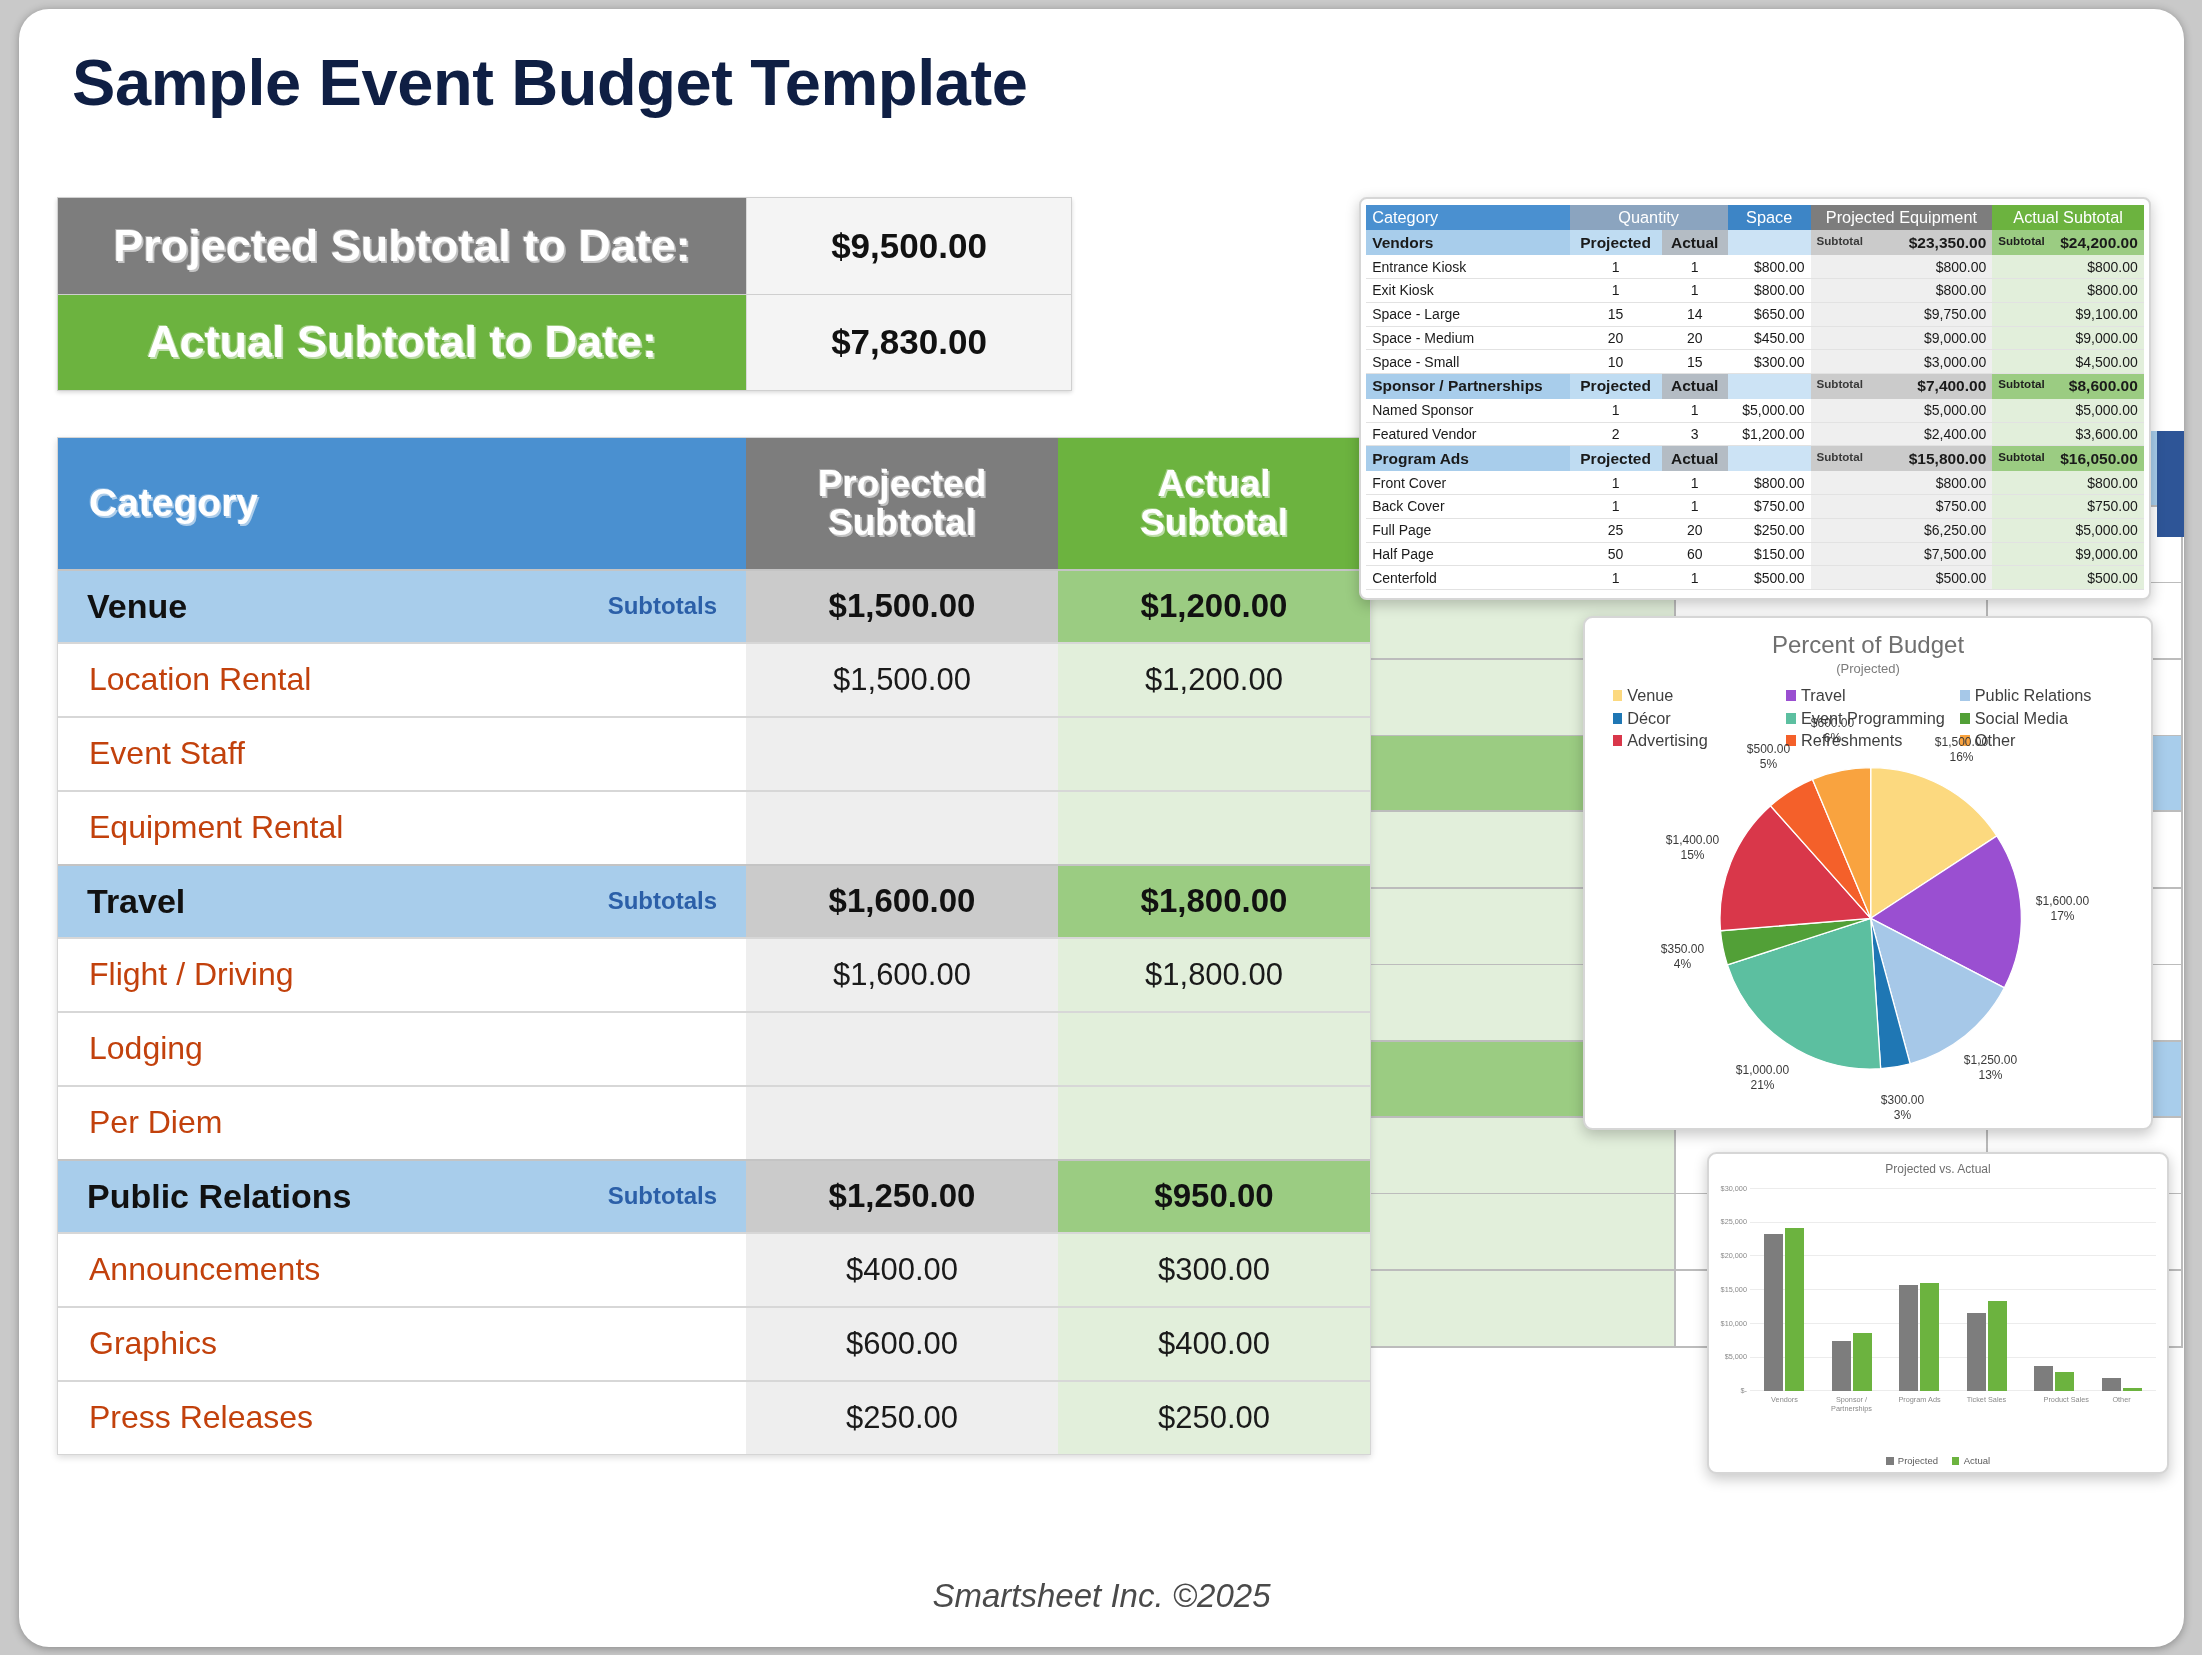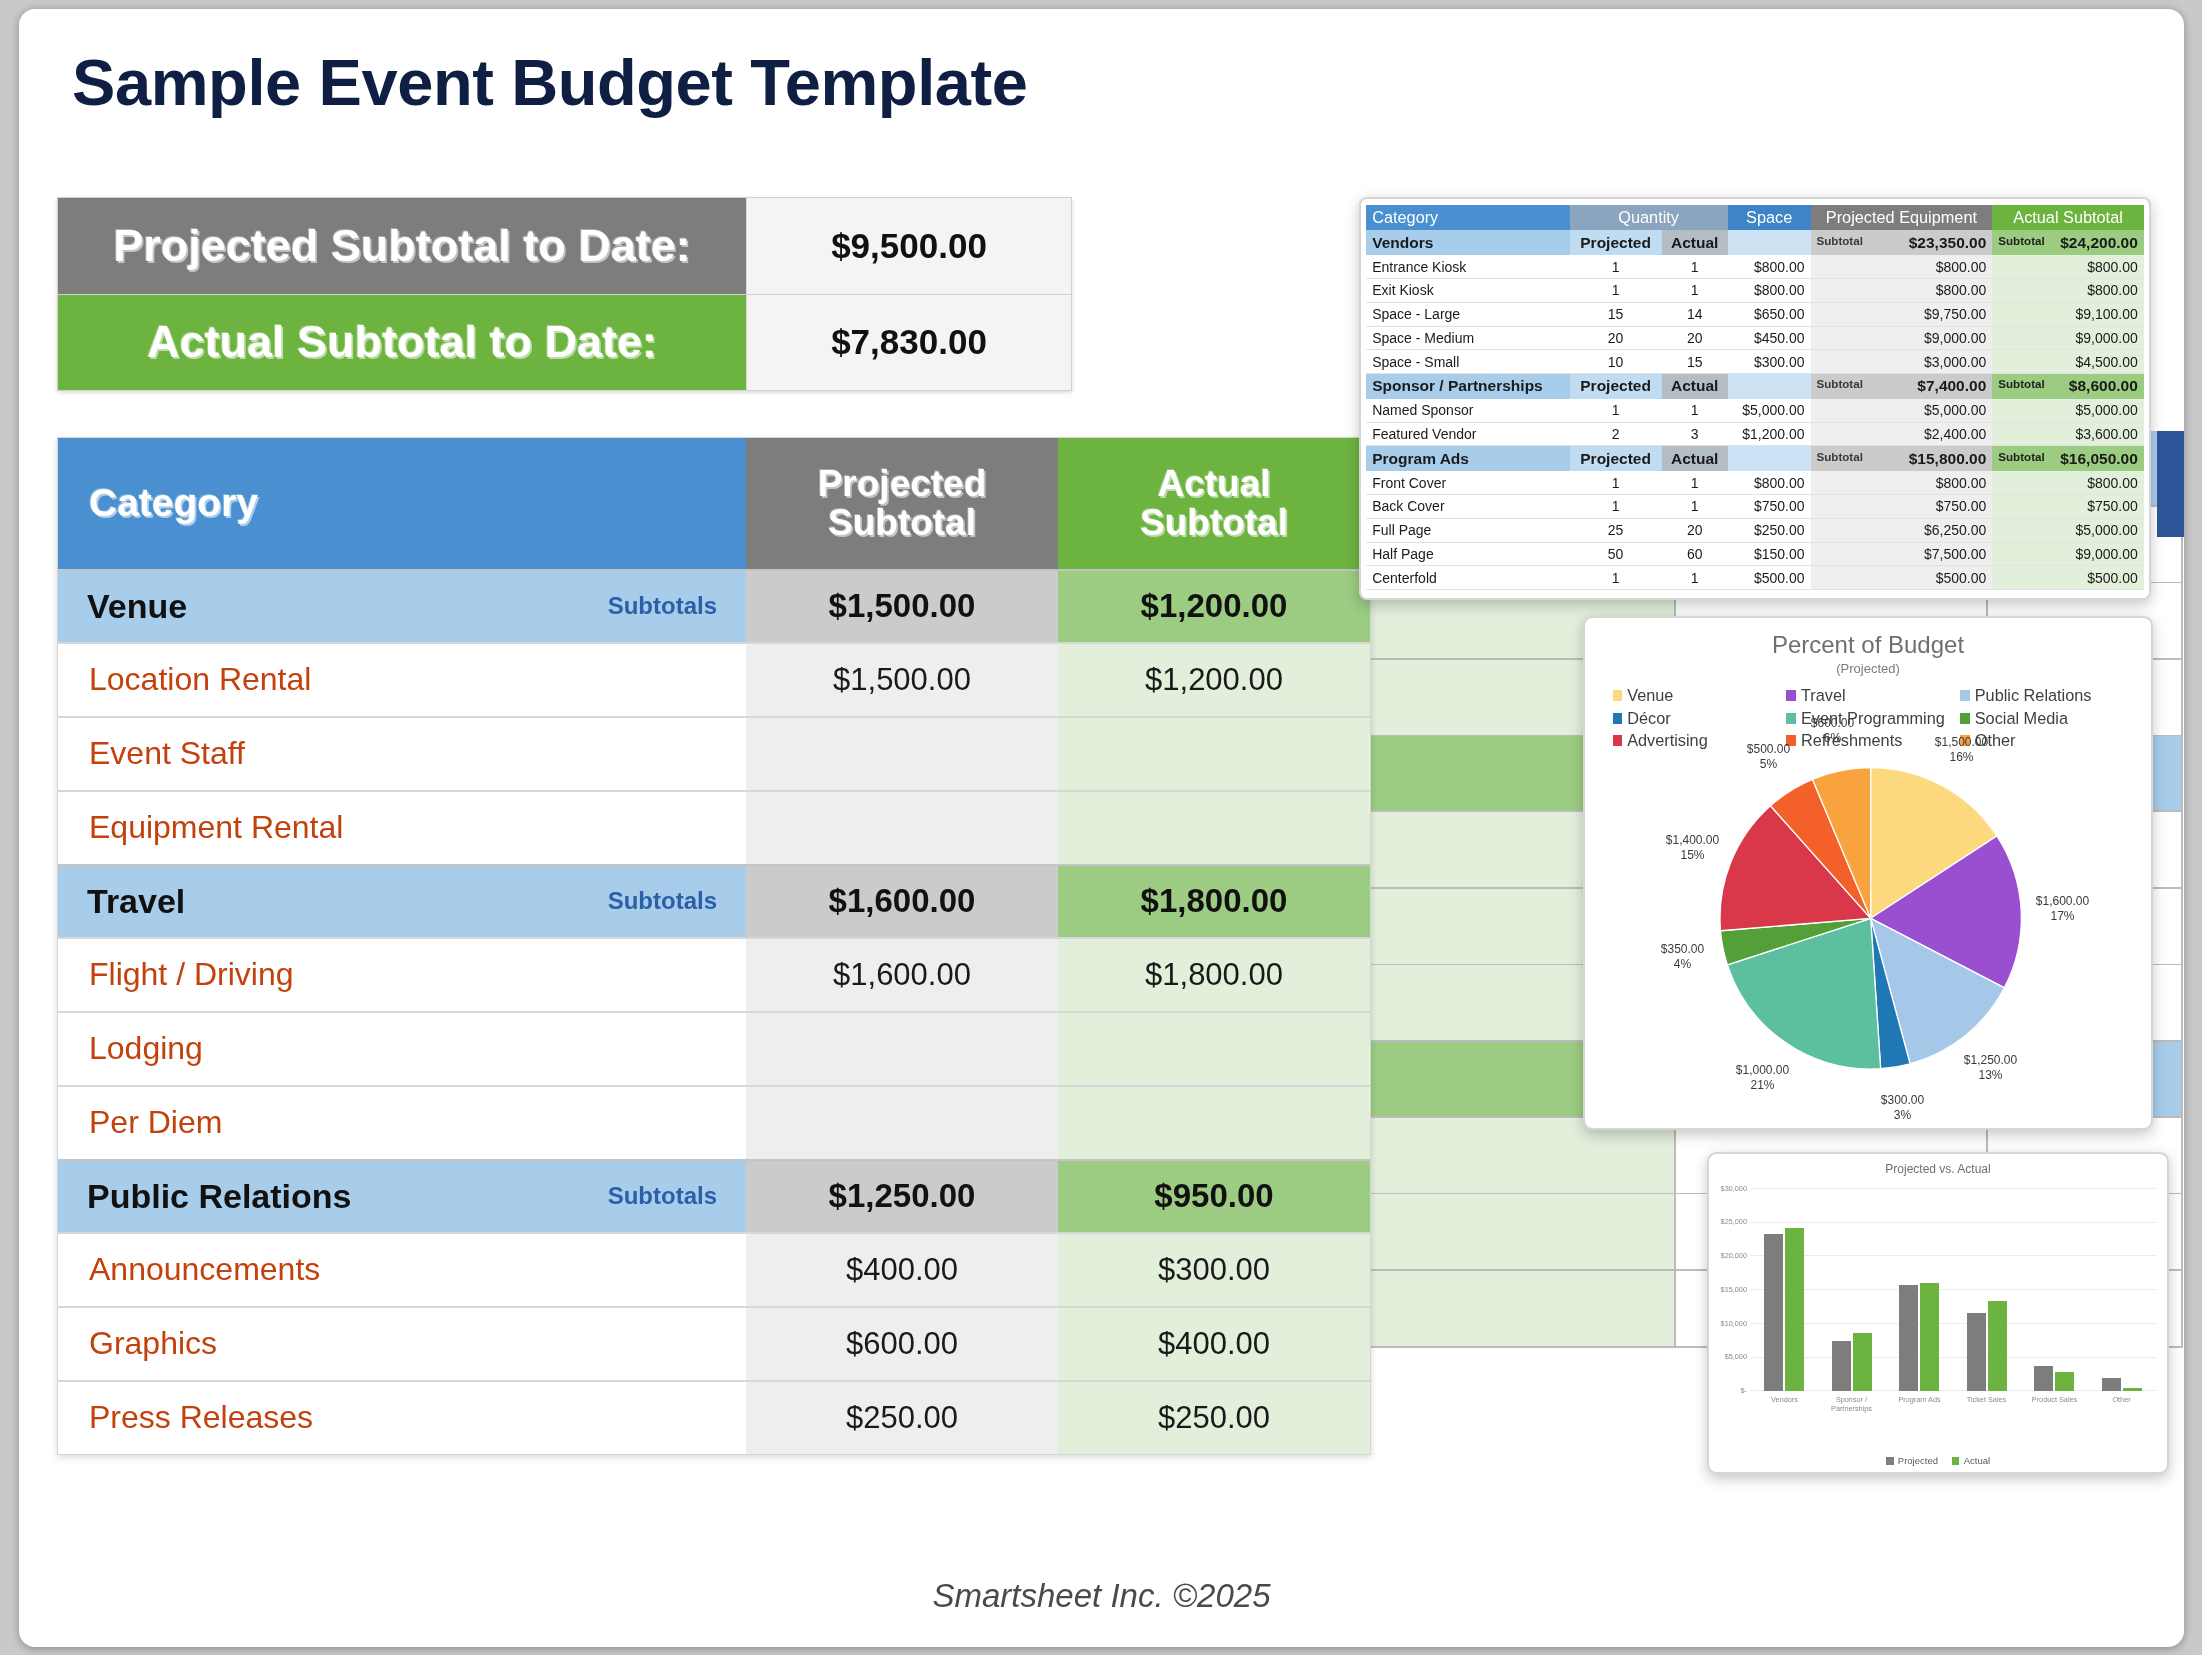--- a/index.html
+++ b/index.html
@@ -8,21 +8,21 @@
     width: 2203px; height: 1655px;
     background: #c9c9c9;
     font-family: "Liberation Sans", sans-serif;
     overflow: hidden;
   }
   #page {
     position: absolute;
     left: 19px; top: 8.6px;
     width: 2165px; height: 1638px;
     background: #ffffff;
-    border-radius: 16px;
+    border-radius: 30px;
     box-shadow: 0 1.7px 8.6px rgba(0,0,0,.30);
     overflow: hidden;
   }
 
   
   #title {
     position: absolute; left: 53px; top: 36px;
     font-size: 65px; font-weight: bold;
     color: #0f1f44; letter-spacing: -0.4px;
     white-space: nowrap;
@@ -662,21 +662,21 @@
         <div class="x-lab" style="left: 176px; top: 219px;">Program Ads</div>
         <div class="bar-grp" style="left: 253px; bottom: 35px; height: 202px;">
           <div class="bar p" style="height: 78px; background: rgb(125, 125, 125);"></div>
           <div class="bar a" style="height: 90px; background: rgb(108, 179, 63);"></div>
         </div>
         <div class="x-lab" style="left: 243px; top: 219px;">Ticket Sales</div>
         <div class="bar-grp" style="left: 320px; bottom: 35px; height: 202px;">
           <div class="bar p" style="height: 25px; background: rgb(125, 125, 125);"></div>
           <div class="bar a" style="height: 19.5px; background: rgb(108, 179, 63);"></div>
         </div>
-        <div class="x-lab" style="left: 311px; top: 219px;">Product Sales</div>
+        <div class="x-lab" style="left: 311px; top: 219px; text-align: right;">Product Sales</div>
         <div class="bar-grp" style="left: 388px; bottom: 35px; height: 202px;">
           <div class="bar p" style="height: 13px; background: rgb(125, 125, 125);"></div>
           <div class="bar a" style="height: 3.7px; background: rgb(108, 179, 63);"></div>
         </div>
         <div class="x-lab" style="left: 378px; top: 219px;">Other</div>
       </div>
     <div id="bar-legend">
         <div class="lgb">
           <span class="swb" style="background:#7d7d7d"></span>
           <span>Projected</span>

